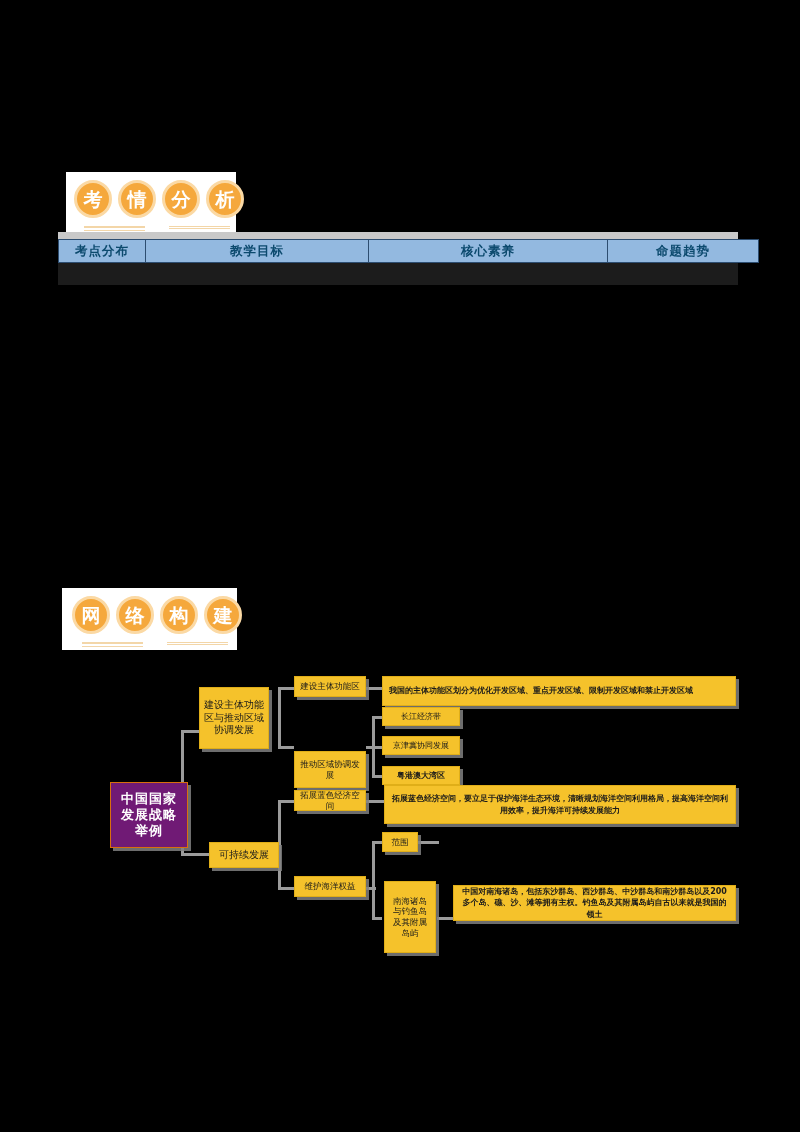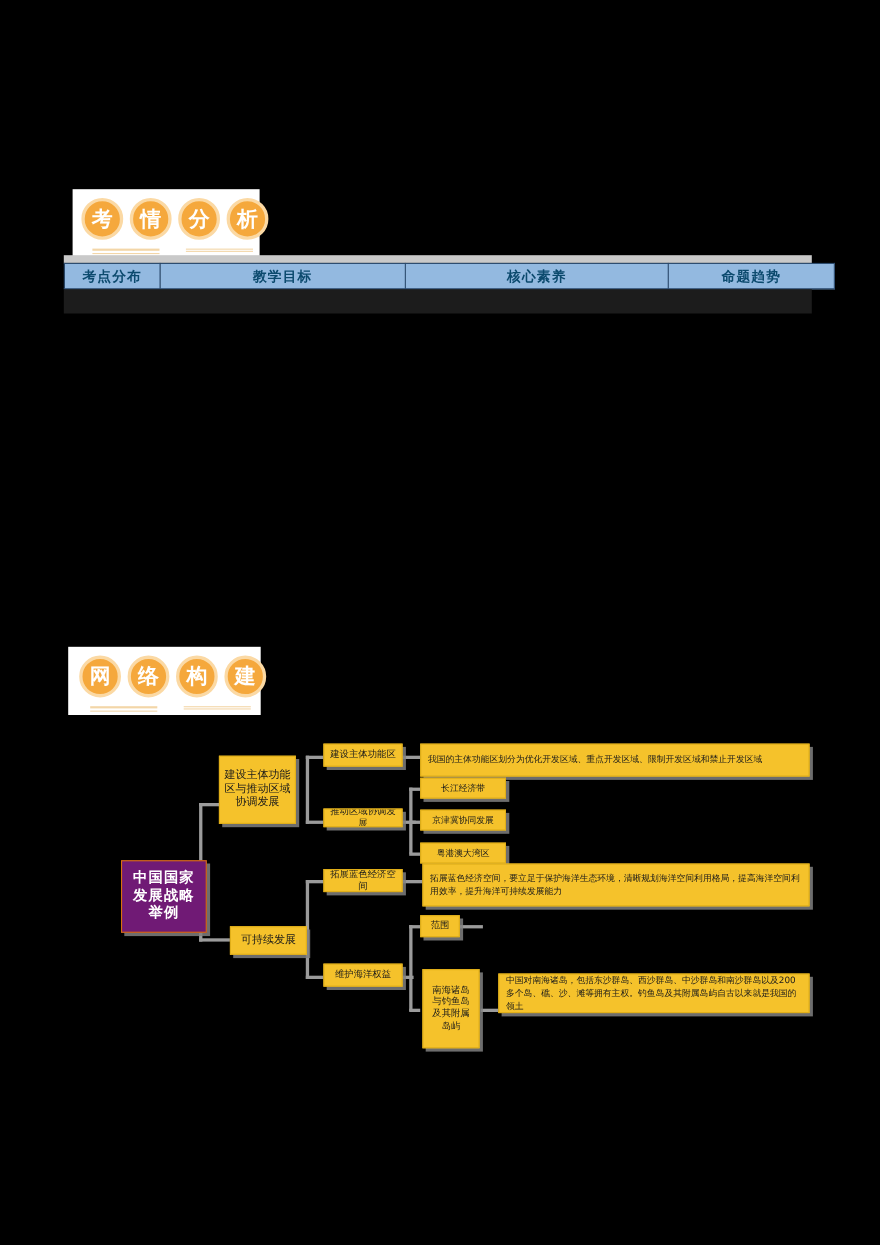--- a/index.html
+++ b/index.html
@@ -42,22 +42,22 @@
     background:#f5c22b;border:1px solid #e0ae18;
     color:#1a1a1a;display:flex;align-items:center;justify-content:center;
     text-align:center;line-height:1.25;
     box-shadow:3px 3px 0 rgba(128,128,128,.85);
     padding:2px 4px;overflow:hidden;
   }
   .node.root{
     background:#701a75;border-color:#d96f0c;color:#ffffff;
     font-weight:bold;letter-spacing:1px;
   }
-  .node.leaf-text{justify-content:flex-start;text-align:left;padding:14px 6px;
-    line-height:1.45;}
+  .node.leaf-text{justify-content:flex-start;text-align:center;padding:14px 6px;
+    line-height:1.45;font-weight:bold;}
   .connector{position:absolute;background:#9b9b9b;}
 </style>
 </head>
 <body>
 
 <div class="paper" style="left:66px;top:172px;width:170px;height:66px;"></div>
 <div class="paper" style="left:62px;top:588px;width:175px;height:62px;"></div>
 
 <div class="badge" style="left:74px;top:180px;">
   <div class="coin">考</div>
@@ -142,21 +142,21 @@
   </div>
 
   <div class="node" style="left:209px;top:202px;width:70px;height:26px;font-size:10px;">
     <span>可持续发展</span>
   </div>
 
   <div class="node" style="left:294px;top:36px;width:72px;height:21px;font-size:8.5px;">
     <span>建设主体功能区</span>
   </div>
 
-  <div class="node" style="left:294px;top:95px;width:72px;height:17px;font-size:8.5px;">
+  <div class="node" style="left:294px;top:111px;width:72px;height:37px;font-size:8.5px;">
     <span>推动区域协调发展</span>
   </div>
 
   <div class="node" style="left:294px;top:150px;width:72px;height:21px;font-size:8.5px;">
     <span>拓展蓝色经济空间</span>
   </div>
 
   <div class="node" style="left:294px;top:236px;width:72px;height:21px;font-size:8.5px;">
     <span>维护海洋权益</span>
   </div>
@@ -166,21 +166,21 @@
   </div>
 
   <div class="node" style="left:382px;top:67px;width:78px;height:19px;font-size:8px;">
     <span>长江经济带</span>
   </div>
 
   <div class="node" style="left:382px;top:96px;width:78px;height:19px;font-size:8px;">
     <span>京津冀协同发展</span>
   </div>
 
-  <div class="node" style="left:382px;top:126px;width:78px;height:19px;font-size:8px;">
+  <div class="node" style="left:382px;top:126px;width:78px;height:19px;font-size:8px;font-weight:bold;">
     <span>粤港澳大湾区</span>
   </div>
 
   <div class="node leaf-text" style="left:384px;top:145px;width:352px;height:39px;font-size:8px;">
     <span>拓展蓝色经济空间，要立足于保护海洋生态环境，清晰规划海洋空间利用格局，提高海洋空间利用效率，提升海洋可持续发展能力</span>
   </div>
 
   <div class="node" style="left:382px;top:192px;width:36px;height:20px;font-size:8.5px;">
     <span>范围</span>
   </div>

